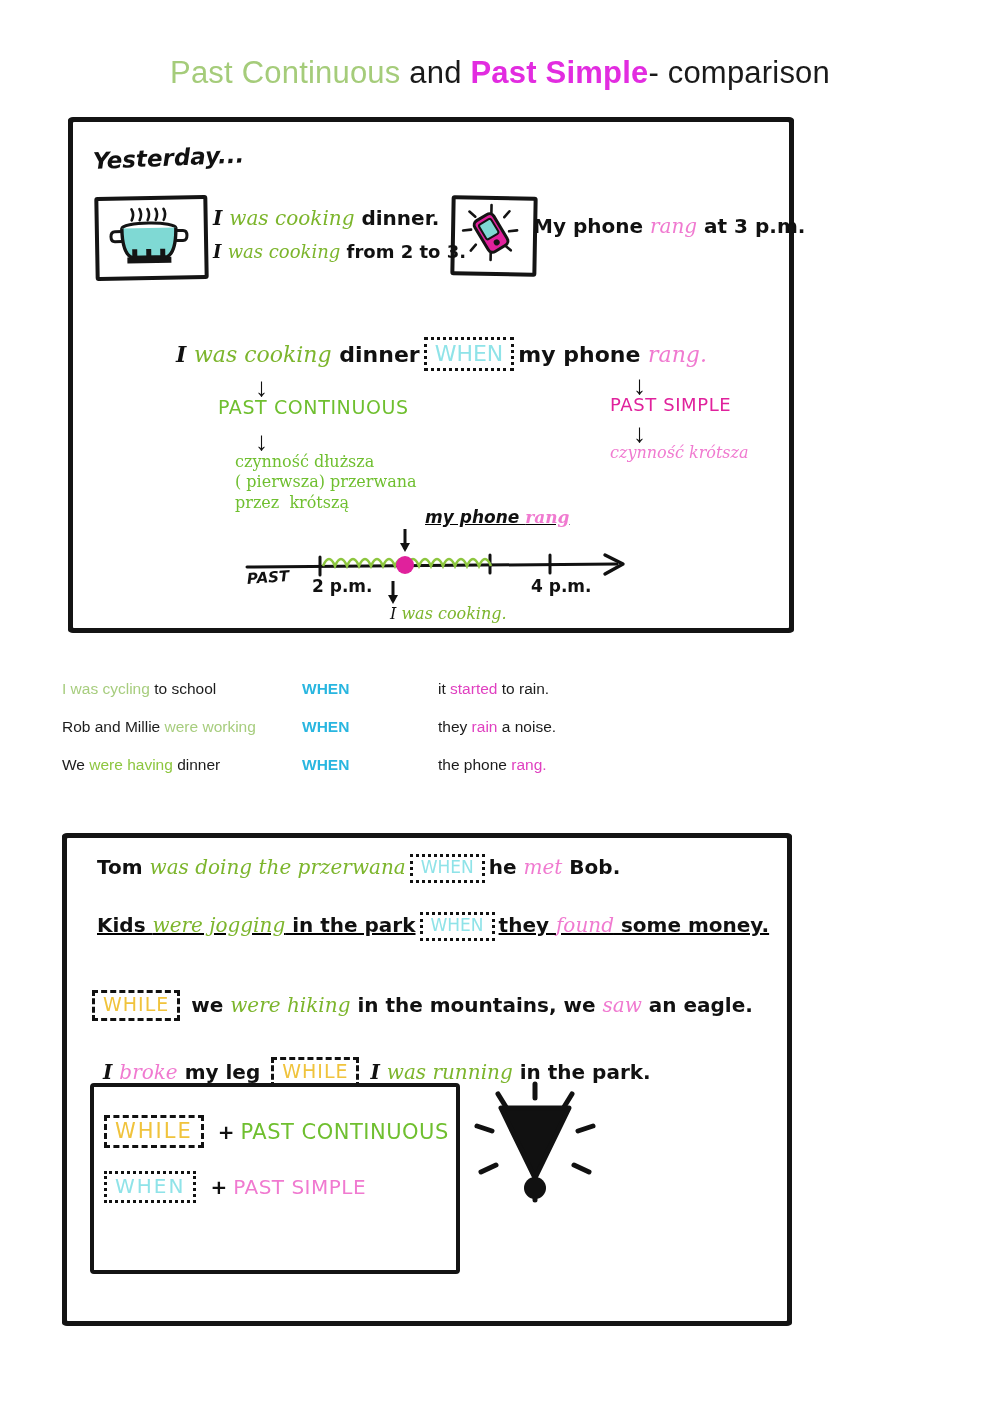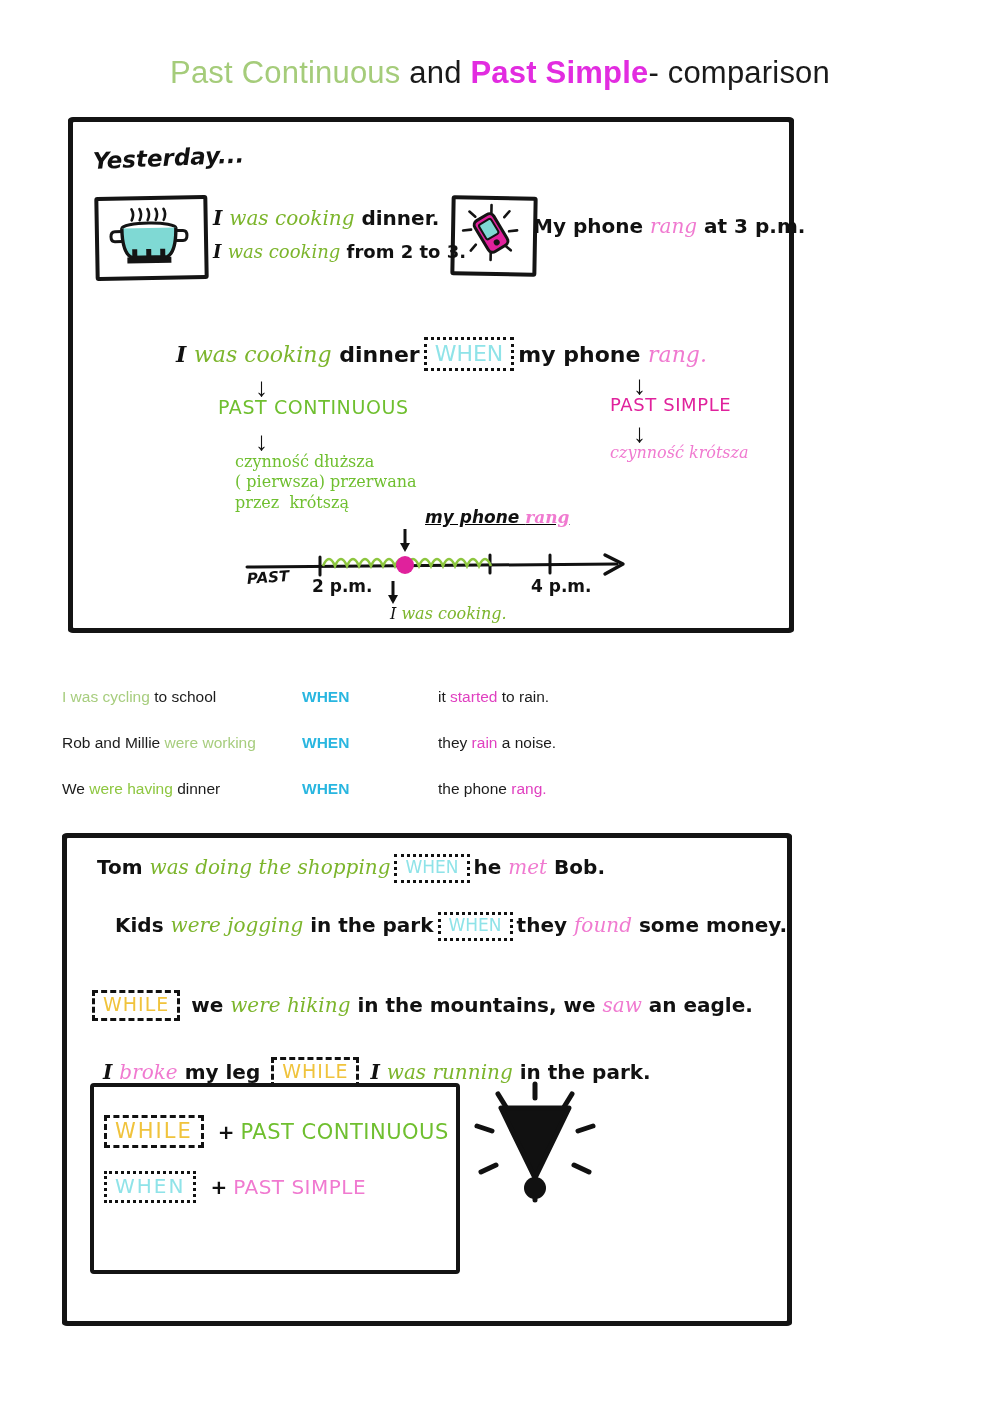--- a/index.html
+++ b/index.html
@@ -86,32 +86,32 @@
   .tl-cap{position:absolute;font-family:"DejaVu Sans",sans-serif;white-space:nowrap;}
   #tl-phone{left:425px;top:509px;font-size:17px;font-weight:700;font-style:italic;text-decoration:underline;}
   #tl-past{left:247px;top:572px;font-size:15px;font-weight:700;font-style:italic;
     transform:rotate(-4deg);transform-origin:left center;}
   #tl-2pm{left:312px;top:578px;font-size:17px;font-weight:700;}
   #tl-4pm{left:531px;top:578px;font-size:17px;font-weight:700;}
   #tl-cooking{left:390px;top:606px;font-size:16px;font-weight:400;}
 
   
   #examples{position:absolute;left:62px;top:680px;width:600px;font-size:15.5px;color:#1c1c1c;}
-  #examples .row{display:flex;align-items:baseline;height:38px;margin-top:8px;}
+  #examples .row{display:flex;align-items:baseline;height:38px;}
   #examples .c1{width:240px;}
   #examples .c2{width:136px;color:#29b6e0;font-weight:700;}
   #examples .c3{width:auto;}
   .g{color:#a7cd7e;}
   .g2{color:#8dc63f;}
   .m{color:#e040c0;}
 
   
   .bline{position:absolute;font-family:"DejaVu Sans",sans-serif;white-space:nowrap;font-size:20px;}
   #b1{left:97px;top:855px;}
-  #b2{left:115px;top:913px;}
+  #b2{left:97px;top:913px;text-decoration:underline;}
   #b3{left:88px;top:975px;}
   #b4{left:103px;top:1042px;}
 
   
   #rule-box{position:absolute;left:90px;top:1083px;width:362px;height:183px;
     border:4px solid #141414;border-radius:4px;background:#fff;}
   #rule-line-1{position:absolute;left:100px;top:1100px;font-size:21px;white-space:nowrap;
     font-family:"DejaVu Sans",sans-serif;}
   #rule-line-2{position:absolute;left:100px;top:1172px;font-size:20px;white-space:nowrap;
     font-family:"DejaVu Sans",sans-serif;}
@@ -240,21 +240,21 @@
   <div class="row">
     <div class="c1"><span>We </span><span class="g2">were having</span><span> dinner</span></div>
     <div class="c2">WHEN</div>
     <div class="c3"><span>the phone </span><span class="m">rang.</span><span></span></div>
   </div>
 </div>
 
 <div class="frame" id="box-bottom"></div>
 
 <div class="bline" id="b1">
-  <span class="ink-black bold">Tom </span><span class="ink-green script">was doing the shopping</span><span class="chip chip-dotted ink-cyan" style="font-size:17px;">WHEN</span><span class="ink-black bold">he </span><span class="ink-pink script">met</span><span class="ink-black bold"> Bob.</span>
+  <span class="ink-black bold">Tom </span><span class="ink-green script">was doing the przerwana</span><span class="chip chip-dotted ink-cyan" style="font-size:17px;">WHEN</span><span class="ink-black bold">he </span><span class="ink-pink script">met</span><span class="ink-black bold"> Bob.</span>
 </div>
 
 <div class="bline" id="b2">
   <span class="ink-black bold">Kids </span><span class="ink-green script">were jogging</span><span class="ink-black bold"> in the park</span><span class="chip chip-dotted ink-cyan" style="font-size:17px;">WHEN</span><span class="ink-black bold">they </span><span class="ink-pink script">found</span><span class="ink-black bold"> some money.</span>
 </div>
 
 <div class="bline" id="b3">
   <span class="chip chip-dashed ink-yellow" style="font-size:19px;letter-spacing:1px;">WHILE</span><span class="ink-black bold"> we </span><span class="ink-green script">were hiking</span><span class="ink-black bold"> in the mountains, we </span><span class="ink-pink script">saw</span><span class="ink-black bold"> an eagle.</span>
 </div>
 

